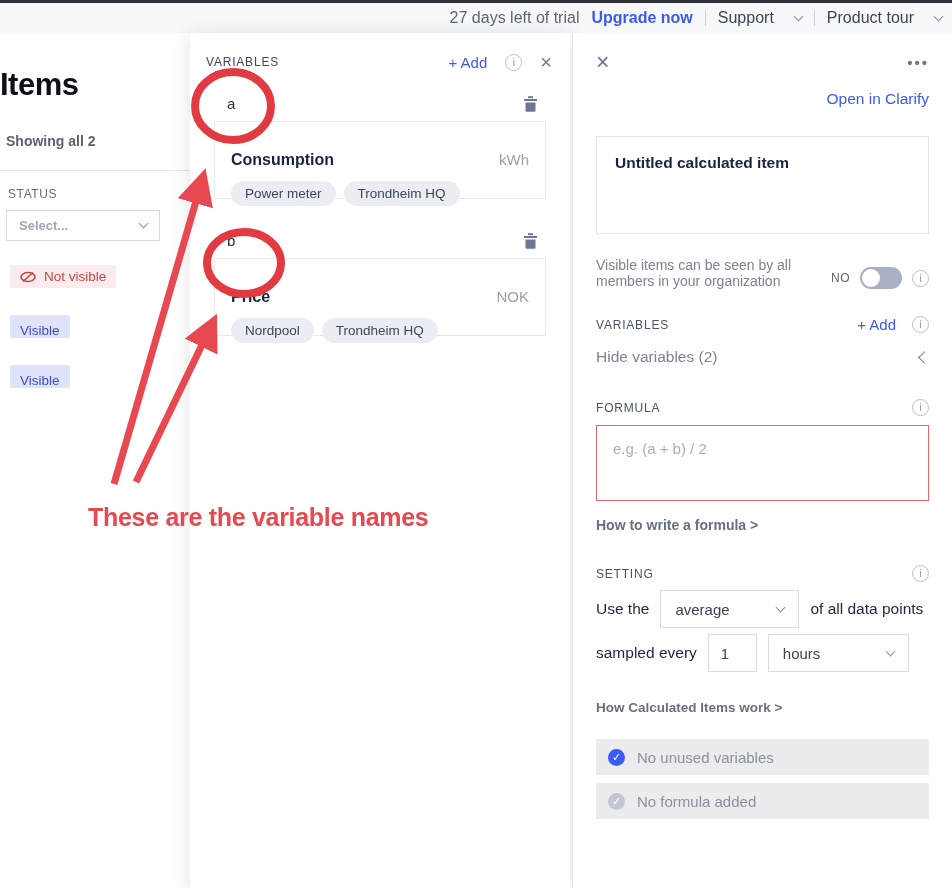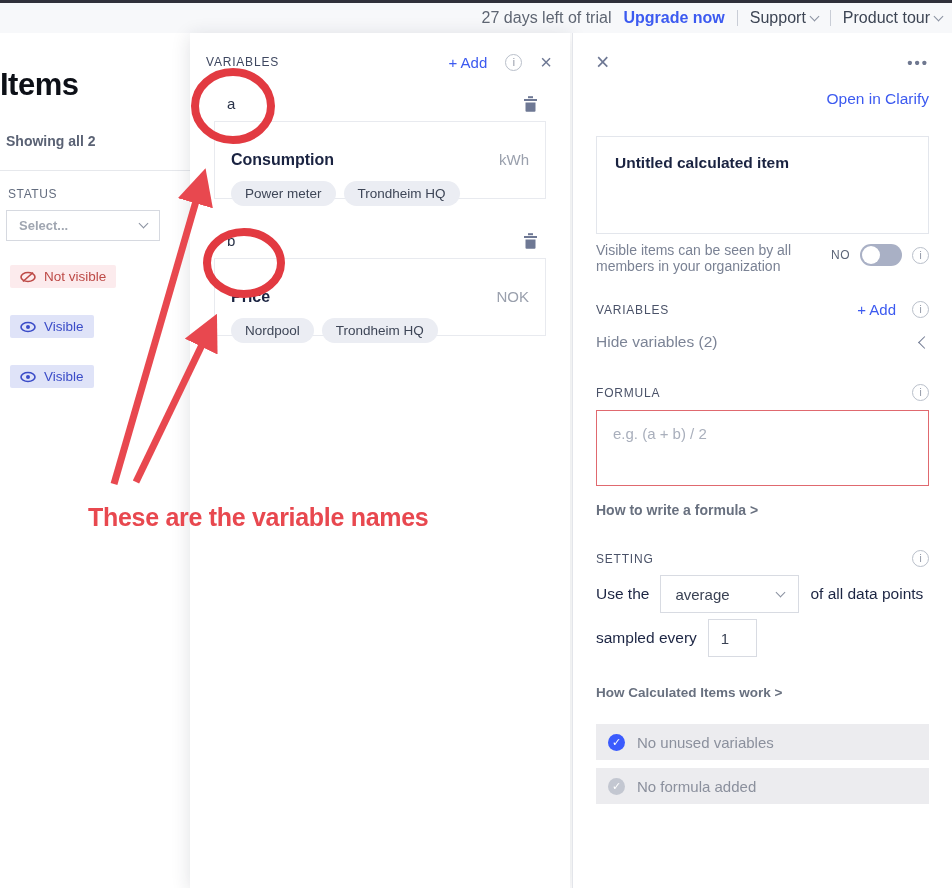--- a/index.html
+++ b/index.html
@@ -7,37 +7,37 @@
     font-family:"Liberation Sans", sans-serif; color:#1c2543; }
   .page { position:relative; width:952px; height:888px; }
 
   
   .topbar { position:absolute; top:0; left:0; right:0; height:33px; background:#f7f8fa;
     border-top:3px solid #30303a; display:flex; align-items:center; justify-content:flex-end;
     gap:12px; padding-right:10px; font-size:16px; }
   .trial-text { color:#5f6673; }
   .upgrade { color:#3c5af0; font-weight:bold; cursor:pointer; }
   .tb-sep { width:1px; height:16px; background:#c9cdd6; }
-  .tb-menu { color:#3d4554; display:flex; align-items:center; gap:5px; cursor:pointer; }
+  .tb-menu { color:#3d4554; display:flex; align-items:center; gap:21px; cursor:pointer; }
   .chev-dn { width:7px; height:7px; border-right:1.6px solid #8a91a0; border-bottom:1.6px solid #8a91a0;
     transform:rotate(45deg); margin-top:-4px; }
 
   
   .left-panel { position:absolute; top:33px; left:0; width:190px; bottom:0; background:#fff; }
   .items-title { font-size:31px; font-weight:bold; color:#0d1017; margin:34px 0 0 0; letter-spacing:-0.5px; }
   .showing { font-size:14px; font-weight:bold; color:#5a6274; margin:30px 0 0 6px; }
   .lp-divider { height:1px; background:#e6e8ec; margin-top:21px; }
   .status-label { font-size:12px; color:#636c7e; letter-spacing:0.6px; margin:16px 0 0 8px; }
   .select-box { margin:9px 0 0 6px; width:154px; height:31px; border:1px solid #d6d9e0;
     display:flex; align-items:center; justify-content:space-between; padding:0 12px; cursor:pointer;font-weight:bold; }
   .select-ph { font-size:13px; color:#a0a6b1; }
   .badge { display:inline-flex; align-items:center; gap:8px; height:23px; padding:0 10px;
     border-radius:2px; font-size:13.5px; cursor:pointer; }
   .badge-red { background:#fcebed; color:#bd4a47; margin:24px 0 0 10px; }
-  .badge-blue { background:#dfe3f8; color:#3b4cc8; margin:27px 0 0 10px; }
+  .badge-blue { background:#dfe3f8; color:#3b4cc8; margin:27px 0 0 10px;flex-direction:column; }
   .badge svg { display:block; }
 
   
   .mid-panel { position:absolute; top:33px; left:190px; width:380px; bottom:0; background:#fff;
     box-shadow:0 3px 18px rgba(25,32,60,0.14); }
   .mp-head { display:flex; align-items:center; padding:19px 18px 0 16px; }
   .mp-head-label { font-size:12px; color:#3e4760; letter-spacing:0.8px; }
   .spacer { flex:1; }
   .add-link { color:#3c5af0; font-size:15px; font-weight:500; cursor:pointer; }
   .info-icon { width:17px; height:17px; border:1px solid #b9bfca; border-radius:50%;
@@ -58,21 +58,21 @@
 
   
   .right-panel { position:absolute; top:33px; left:572px; right:0; bottom:0; background:#fff;
     border-left:1px solid #e3e5ea; padding:0 23px; }
   .rp-head { display:flex; align-items:center; padding-top:18px; }
   .rp-close { color:#6e7894; font-size:23px; line-height:1; cursor:pointer; }
   .more-dots { color:#6f7890; font-size:15px; letter-spacing:2px; font-weight:bold; cursor:pointer; }
   .open-link { text-align:right; color:#3c5af0; font-size:15.5px; margin-top:16px; cursor:pointer; }
   .name-box { margin-top:28px; height:98px; border:1px solid #e3e6ec; padding:17px 18px; cursor:text; }
   .name-text { font-size:15.5px; font-weight:bold; color:#1a2341; }
-  .vis-row { display:flex; margin-top:8px; align-items:flex-start; }
+  .vis-row { display:flex; margin-top:23px; align-items:flex-end; }
   .vis-text { width:228px; font-size:14px; line-height:16px; color:#7a8294; }
   .vis-right { display:flex; align-items:center; gap:10px; margin-left:auto; margin-top:2px; }
   .no-label { font-size:12px; color:#5c6577; letter-spacing:0.5px; }
   .toggle { width:42px; height:22px; background:#a9b0c5; border-radius:11px; position:relative; cursor:pointer; }
   .knob { position:absolute; left:2px; top:2px; width:18px; height:18px; background:#fff; border-radius:50%; }
   .tabs { display:flex; gap:34px; margin:30px -23px 0 -23px; padding:0 23px; border-bottom:1px solid #e8eaee; }
   .tab { font-size:15.5px; padding-bottom:11px; cursor:pointer; position:relative; }
   .tab-inactive { color:#b7bdca; }
   .tab-active { color:#3b5bfd; font-weight:bold; }
   .tab-active::after { content:""; position:absolute; left:0; right:0; bottom:-2px; height:3px;
@@ -272,20 +272,24 @@
       <span>Use the</span>
       <span class="dd-box dd-avg">
         <span>average</span>
         <span class="chev-dn"></span>
       </span>
       <span>of all data points</span>
     </div>
     <div class="use-row" style="margin-top:6px">
       <span>sampled every</span>
       <input class="num-input" value="1" style="">
+      <span class="dd-box dd-hours">
+        <span>hours</span>
+        <span class="chev-dn"></span>
+      </span>
     </div>
 
     <div class="how-link">How Calculated Items work &gt;</div>
 
     <div class="check-row first">
       <span class="check-circle check-done">✓</span>
       <span class="check-label">No unused variables</span>
     </div>
     <div class="check-row">
       <span class="check-circle check-pending">✓</span>

